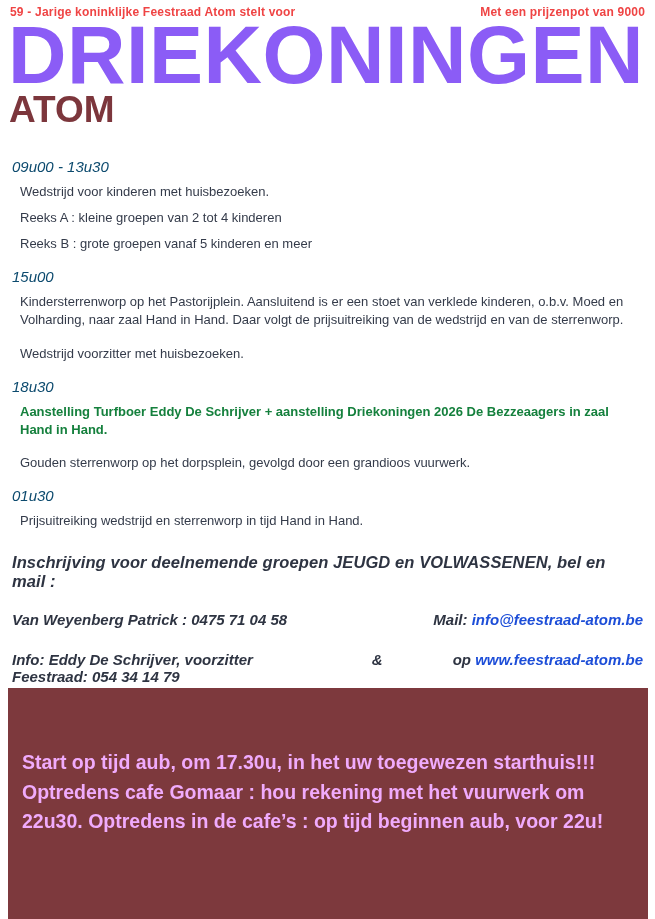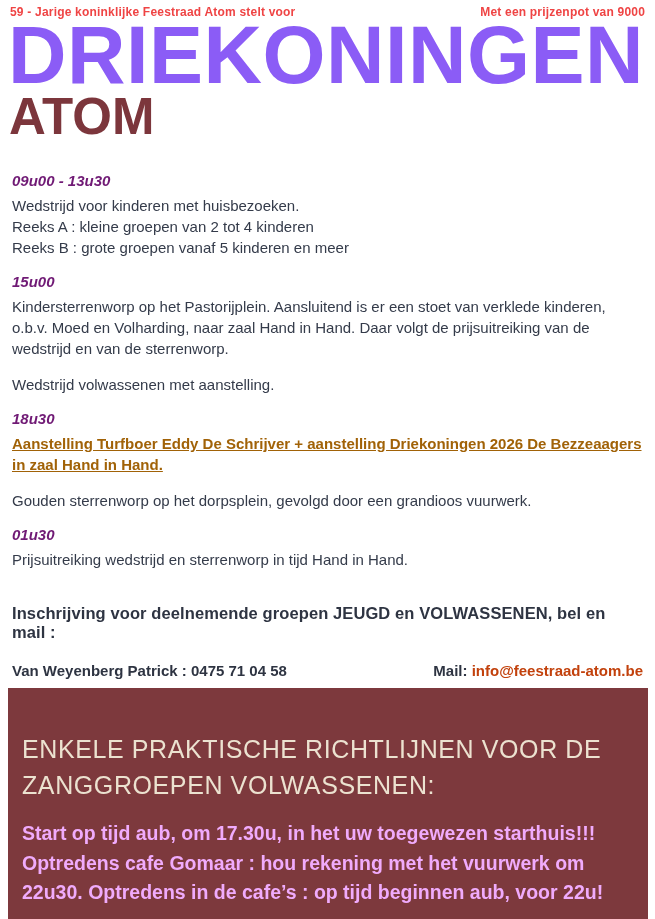--- a/index.html
+++ b/index.html
@@ -25,57 +25,57 @@
     font-size:81px;font-weight:700;
     line-height:.86;
     color:#8b5cf6;
     white-space:nowrap;
     letter-spacing:.5px;
   }
   .subtitle-row{
     display:flex;justify-content:space-between;align-items:baseline;
     margin:0 7px 0 9px;
     color:#7c363c;
-    font-size:51px;font-weight:700;
+    font-size:37px;font-weight:700;
     line-height:1.0;
     white-space:nowrap;
   }
   
   .schedule{margin:30px 12px 0 12px;}
   .sched{margin-bottom:15px;}
   .time{
     margin:0 0 6px 0;
-    font-size:15px;font-weight:700;font-style:italic;
-    color:#701a75;
+    font-size:15px;font-weight:400;font-style:italic;
+    color:#0c4a6e;
   }
   .sched p{
-    margin:0;
-    font-size:15px;
+    margin:8px;
+    font-size:13px;
     line-height:1.4;
     color:#343b4a;
     max-width:632px;
   }
-  .sched.highlight p{color:#a16207;font-weight:700;text-decoration:underline;}
+  .sched.highlight p{color:#15803d;font-weight:700;}
   
-  .signup{margin:34px 12px 0 12px;font-weight:700;color:#2e3442;}
+  .signup{margin:22px 12px 0 12px;font-style:italic;font-weight:700;color:#2e3442;}
   .signup-heading{margin:0;font-size:16.5px;letter-spacing:.1px;}
   .contact-row{
     display:flex;justify-content:space-between;align-items:baseline;
     margin-top:20px;
     font-size:15px;
   }
   .contact-row .right{white-space:nowrap;}
   .info-row{
     display:flex;align-items:baseline;
     margin-top:23px;
     font-size:15px;
   }
   .info-row .amp{margin-left:58px;}
   .info-row .web{margin-left:70px;white-space:nowrap;}
-  .link{color:#c2410c;text-decoration:none;cursor:pointer;}
+  .link{color:#1d4ed8;text-decoration:none;cursor:pointer;}
   
   .notice-box{
     position:absolute;
     left:8px;right:7px;top:688px;bottom:0;
     background:#7d393d;
     padding:44px 14px 0 14px;
     box-sizing:border-box;
   }
   .notice-heading{
     margin:0;
@@ -116,21 +116,21 @@
       <p>Reeks A : kleine groepen van 2 tot 4 kinderen</p>
       <p>Reeks B : grote groepen vanaf 5 kinderen en meer</p>
     </section>
 
     <section class="sched">
       <h3 class="time">15u00</h3>
       <p>Kindersterrenworp op het Pastorijplein. Aansluitend is er een stoet van verklede kinderen, o.b.v. Moed en Volharding, naar zaal Hand in Hand. Daar volgt de prijsuitreiking van de wedstrijd en van de sterrenworp.</p>
     </section>
 
     <section class="sched">
-      <p>Wedstrijd volwassenen met aanstelling.</p>
+      <p>Wedstrijd voorzitter met huisbezoeken.</p>
     </section>
 
     <section class="sched highlight">
       <h3 class="time">18u30</h3>
       <p>Aanstelling Turfboer Eddy De Schrijver + aanstelling Driekoningen 2026 De Bezzeaagers in zaal Hand in Hand.</p>
     </section>
 
     <section class="sched">
       <p>Gouden sterrenworp op het dorpsplein, gevolgd door een grandioos  vuurwerk.</p>
     </section>
@@ -149,24 +149,20 @@
       <span class="right"><span>Mail:  </span><span class="link">info@feestraad-atom.be</span></span>
     </div>
     <div class="info-row">
       <span>Info:  Eddy De Schrijver, voorzitter Feestraad: 054 34 14 79</span>
       <span class="amp">&amp;</span>
       <span class="web"><span>op </span><span class="link">www.feestraad-atom.be</span></span>
     </div>
   </div>
 
   <div class="notice-box">
-    <p class="notice-heading">
-      <span>ENKELE PRAKTISCHE RICHTLIJNEN VOOR DE</span><br>
-      <span>ZANGGROEPEN VOLWASSENEN:</span>
-    </p>
     <p class="notice-body">
       <span>Start op tijd aub, om 17.30u, in het uw toegewezen starthuis!!!</span><br>
       <span>Optredens cafe Gomaar : hou rekening met het vuurwerk om</span><br>
       <span>22u30. Optredens in de cafe’s : op tijd beginnen aub, voor 22u!</span>
     </p>
   </div>
 
 </div>
 
 </body></html>

